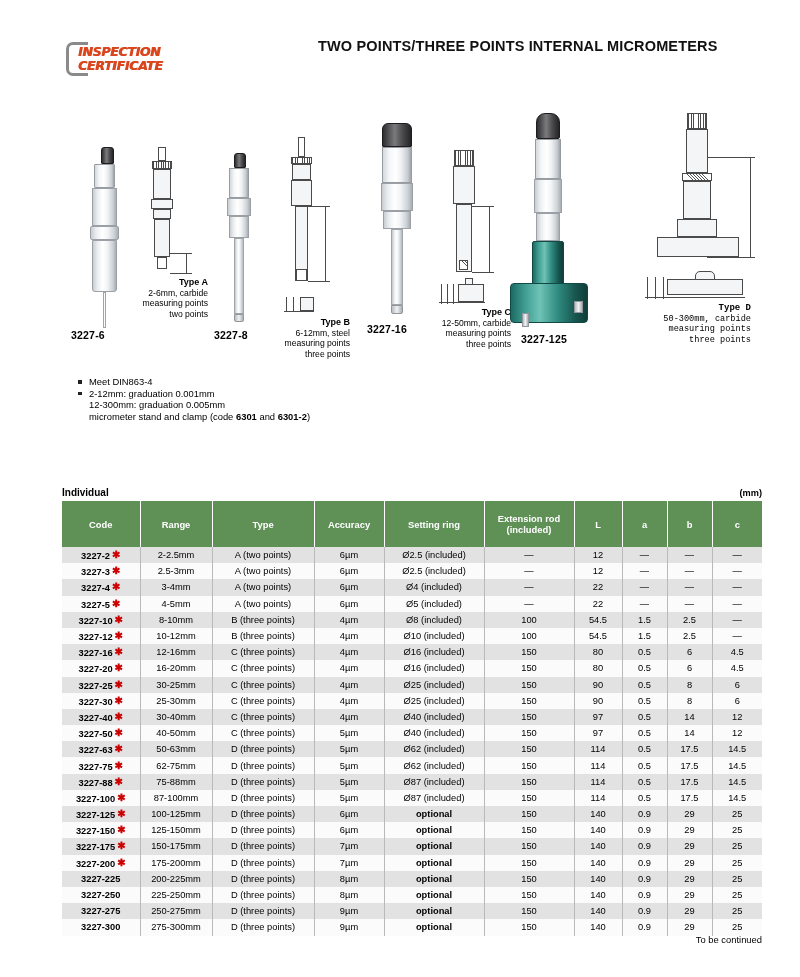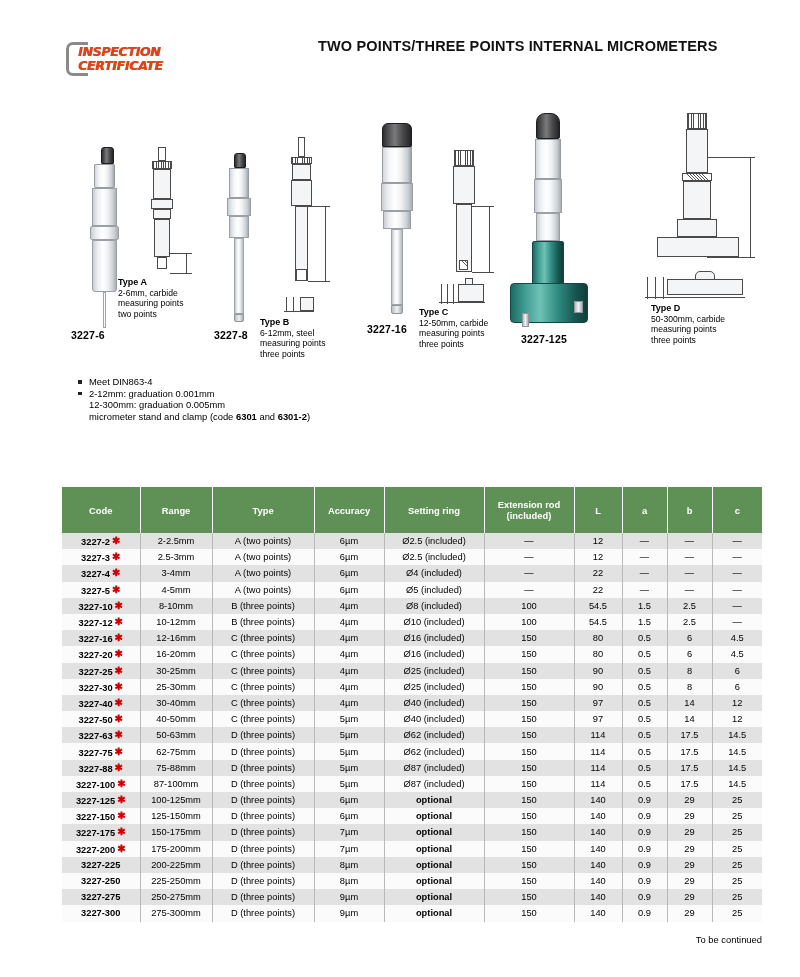--- a/index.html
+++ b/index.html
@@ -128,21 +128,21 @@
     position: absolute;
     font-size: 10.5px;
     font-weight: bold;
     white-space: nowrap;
     letter-spacing: 0.2px;
   }
   .fig-caption {
     position: absolute;
     font-size: 8.6px;
     line-height: 10.6px;
-    text-align: left;
+    text-align: right;
     white-space: nowrap;
   }
   .fig-caption .ctitle { font-weight: bold; font-size: 9px; }
 
   
   .specs {
     position: absolute;
     left: 78px; top: 376px;
     width: 420px;
     font-size: 9.4px;
@@ -332,21 +332,21 @@
     <div class="body-thimble" style="left:25px; top:26px; width:26px; height:40px;"></div>
     <div class="body-sleeve" style="left:24px; top:66px; width:28px; height:34px;"></div>
     <div class="body-sleeve" style="left:26px; top:100px; width:24px; height:28px;"></div>
     <div class="teal" style="left:22px; top:128px; width:32px; height:54px; border-radius:2px;"></div>
     <div class="teal" style="left:0px; top:170px; width:78px; height:40px; border-radius:4px;"></div>
     <div class="tip" style="left:12px; top:200px; width:7px; height:14px;"></div>
     <div class="tip" style="left:64px; top:188px; width:9px; height:12px;"></div>
     <div class="fig-code" style="left:11px; top:220px;">3227-125</div>
   </div>
 
-  <div class="fig" style="left:645px; top:18px; width:140px; height:215px;">
+  <div class="fig" style="left:645px; top:18px; width:140px; height:215px;font-family:Liberation Mono, monospace;">
     <div class="ld-knurl" style="left:42px; top:0px; width:20px; height:16px;"></div>
     <div class="ld" style="left:41px; top:16px; width:22px; height:44px;"></div>
     <div class="ld-hatch" style="left:37px; top:60px; width:30px; height:8px;"></div>
     <div class="ld" style="left:38px; top:68px; width:28px; height:38px;"></div>
     <div class="ld" style="left:32px; top:106px; width:40px; height:18px;"></div>
     <div class="ld" style="left:12px; top:124px; width:82px; height:20px;"></div>
     <div class="dimline" style="left:62px; top:44px; width:48px; height:0.8px;"></div>
     <div class="dimline" style="left:62px; top:144px; width:48px; height:0.8px;"></div>
     <div class="dimline" style="left:105px; top:44px; width:0.8px; height:101px;"></div>
 
@@ -372,20 +372,24 @@
   </div>
   <div class="spec-row">
     <span class="bullet"></span>
     <span>2-12mm: graduation 0.001mm</span>
   </div>
   <div class="spec-sub">12-300mm: graduation 0.005mm</div>
   <div class="spec-sub"><span>micrometer stand and clamp (code  </span><b>6301</b><span> and </span><b>6301-2</b><span>)</span></div>
 </div>
 
 <div class="tbl-wrap">
+  <div class="tbl-caption">
+    <span>Individual</span>
+    <span class="tbl-unit">(mm)</span>
+  </div>
   <table class="spec-table">
     <colgroup>
       <col style="width:78px">
         <col style="width:72px">
         <col style="width:102px">
         <col style="width:70px">
       <col style="width:100px">
         <col style="width:90px">
         <col style="width:48px">
         <col style="width:45px">

